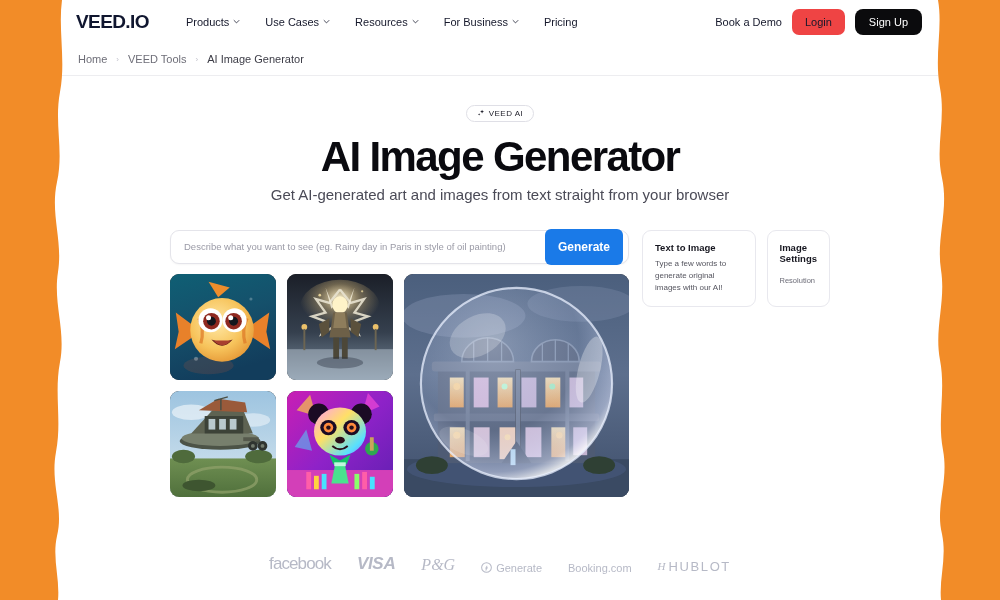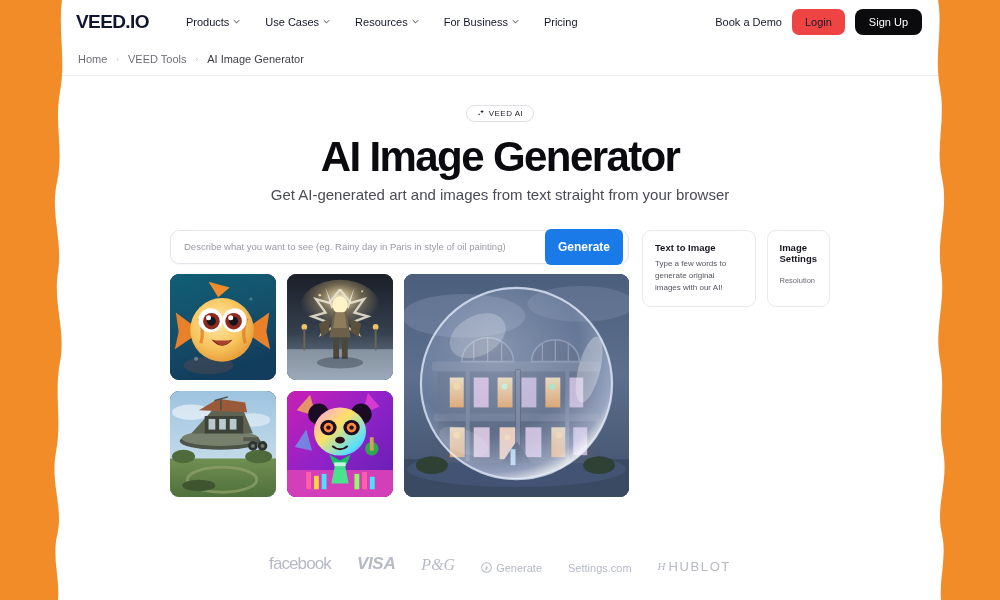--- a/index.html
+++ b/index.html
@@ -493,21 +493,21 @@
       <span class="brand-pg">P&amp;G</span>
       <span class="brand-pin">
         <span class="pin-ico">
           <svg viewBox="0 0 12 12">
             <circle cx="6" cy="6" r="5.3" fill="none" stroke="#B6B9C6" stroke-width="1.1"></circle>
             <path d="M5.4 9.4 L6.4 4.2 M4.6 6.4 q1.6 2 3 -0.4" stroke="#B6B9C6" stroke-width="1" fill="none"></path>
           </svg>
         </span>
         <span>Generate</span>
       </span>
-      <span class="brand-book">Settings.com</span>
+      <span class="brand-book">Booking.com</span>
       <span class="brand-hub">
         <span class="hub-ico">H</span>
         <span>HUBLOT</span>
       </span>
     </div>
 
   </div>
 </div>
 
 <div id="edge-left">

